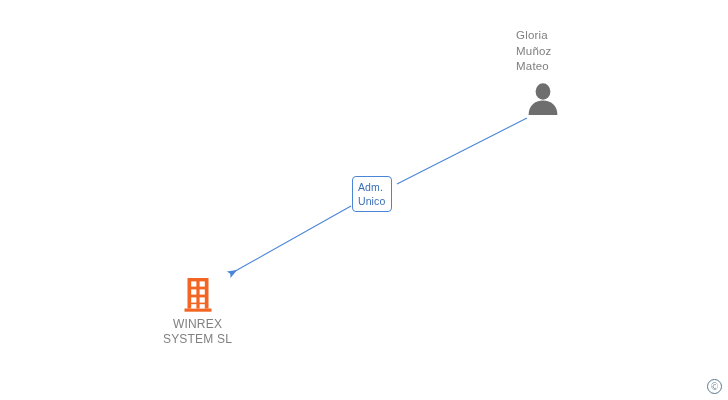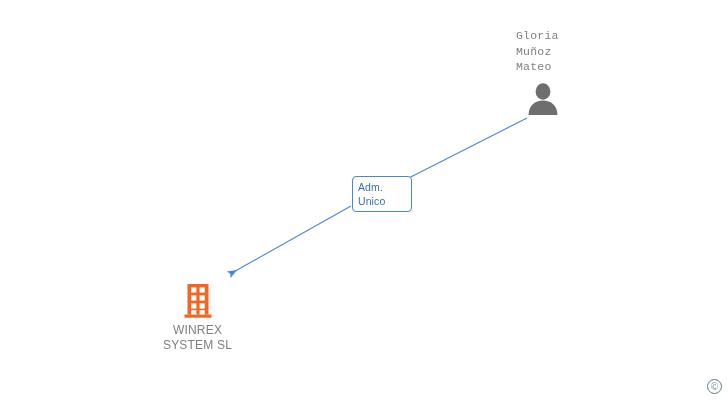--- a/index.html
+++ b/index.html
@@ -25,42 +25,41 @@
     height: 400px;
     pointer-events: none;
   }
 
   
   .person-node {
     position: absolute;
     left: 516px;
     top: 28px;
     width: 72px;
-    font-family: Liberation Mono, monospace;
   }
   .person-label {
     font-size: 11.5px;
     line-height: 15.5px;
     color: #808080;
     text-align: left;
     white-space: pre-line;
     letter-spacing: 0.2px;
   }
   .person-icon-wrap {
     margin-top: 6px;
     margin-left: 10px;
     width: 34px;
     height: 34px;
   }
 
   
   .company-node {
     position: absolute;
     left: 140px;
-    top: 284px;
+    top: 278px;
     width: 115px;
     text-align: center;
   }
   .company-icon-wrap {
     width: 30px;
     height: 34px;
     margin: 0 auto;
   }
   .company-label {
     margin-top: 5px;
@@ -70,21 +69,21 @@
     text-align: center;
     white-space: pre-line;
     letter-spacing: 0.2px;
   }
 
   
   .relation-box {
     position: absolute;
     left: 352px;
     top: 176px;
-    width: 60px;
+    width: 40px;
     height: 36px;
     box-sizing: border-box;
     border: 1px solid #4a86d8;
     border-radius: 4px;
     background: #ffffff;
     display: flex;
     flex-direction: column;
     justify-content: center;
     padding-left: 5px;
   }

